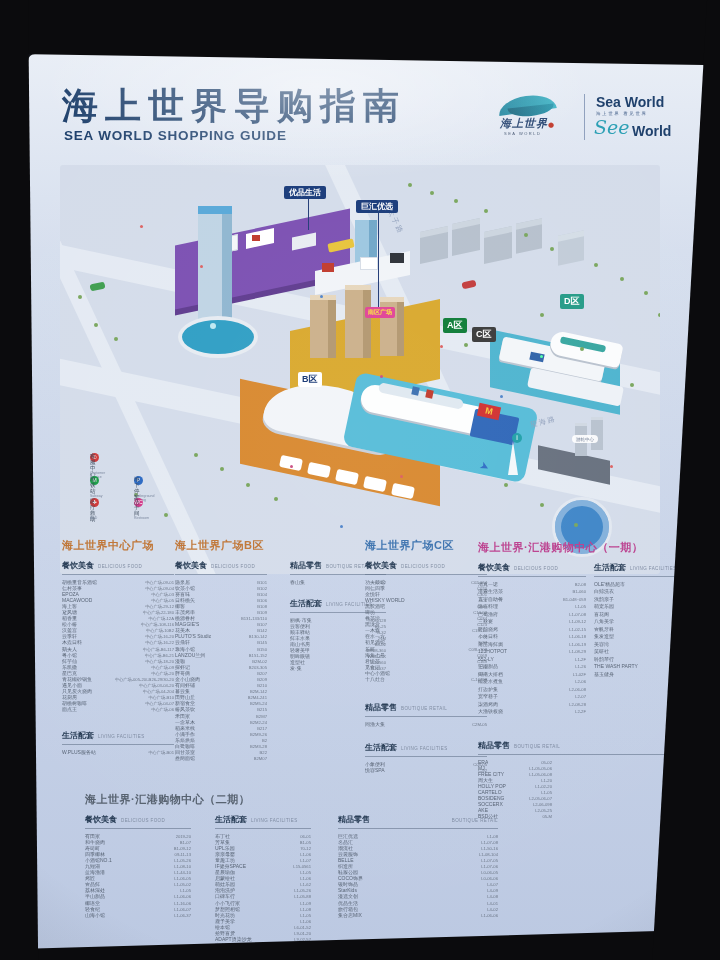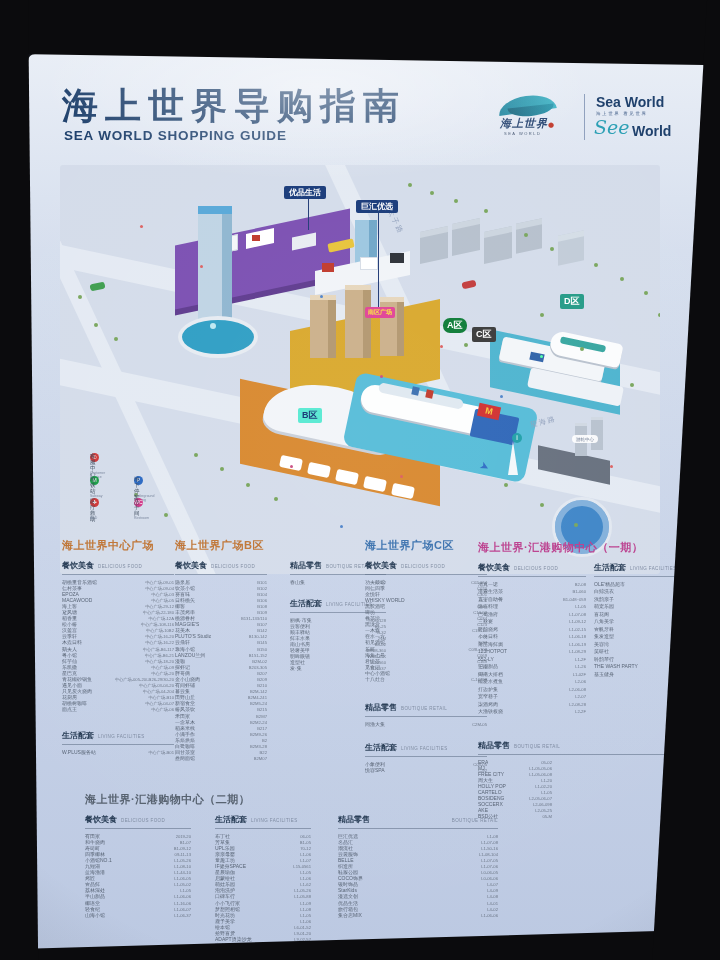--- a/index.html
+++ b/index.html
@@ -173,22 +173,22 @@
     <div style="left:402px;top:116px;width:14px;height:7px;background:#c23b3b;border-radius:3px;transform:rotate(-12deg);"></div>
     <div style="left:268px;top:76px;width:26px;height:9px;background:#e8c43a;border-radius:2px;transform:rotate(-12deg);"></div>
 
     <div class="trees" style="left:18px;top:130px;"></div>
     <div class="dots" style="left:80px;top:60px;"></div>
 
     <div class="leader" style="left:248px;top:33px;height:32px;"></div>
     <div class="leader" style="left:318px;top:47px;height:96px;"></div>
     <div class="lbl lblBox" style="left:224px;top:21px;">优品生活</div>
     <div class="lbl lblBox" style="left:296px;top:35px;">巨汇优选</div>
-    <div class="lbl zone" style="left:383px;top:153px;background:#15803d;border-radius:7px;">A区</div>
-    <div class="lbl zone" style="left:238px;top:207px;background:#5eead4;color:#1d3c78;margin-top:36px;">B区</div>
+    <div class="lbl zone" style="left:383px;top:153px;background:#15803d;">A区</div>
+    <div class="lbl zone" style="left:238px;top:207px;background:#ffffff;color:#1d3c78;">B区</div>
     <div class="lbl zone" style="left:412px;top:162px;background:#404040;">C区</div>
     <div class="lbl zone" style="left:500px;top:129px;background:#2a9d8a;">D区</div>
     <div class="lbl" style="left:305px;top:142px;background:#e14a9a;color:#f7e24a;font-size:6px;padding:1px 3px;">南区广场</div>
     <div class="roadName" style="left:322px;top:52px;transform:rotate(64deg);">太子路</div>
     <div class="roadName" style="left:470px;top:252px;transform:rotate(-14deg);">望海路</div>
     <div class="oval" style="left:512px;top:270px;">游轮中心</div>
 
     <div class="legend">
 
         <div class="legRow" style="left: 0px; top: 0px;">

